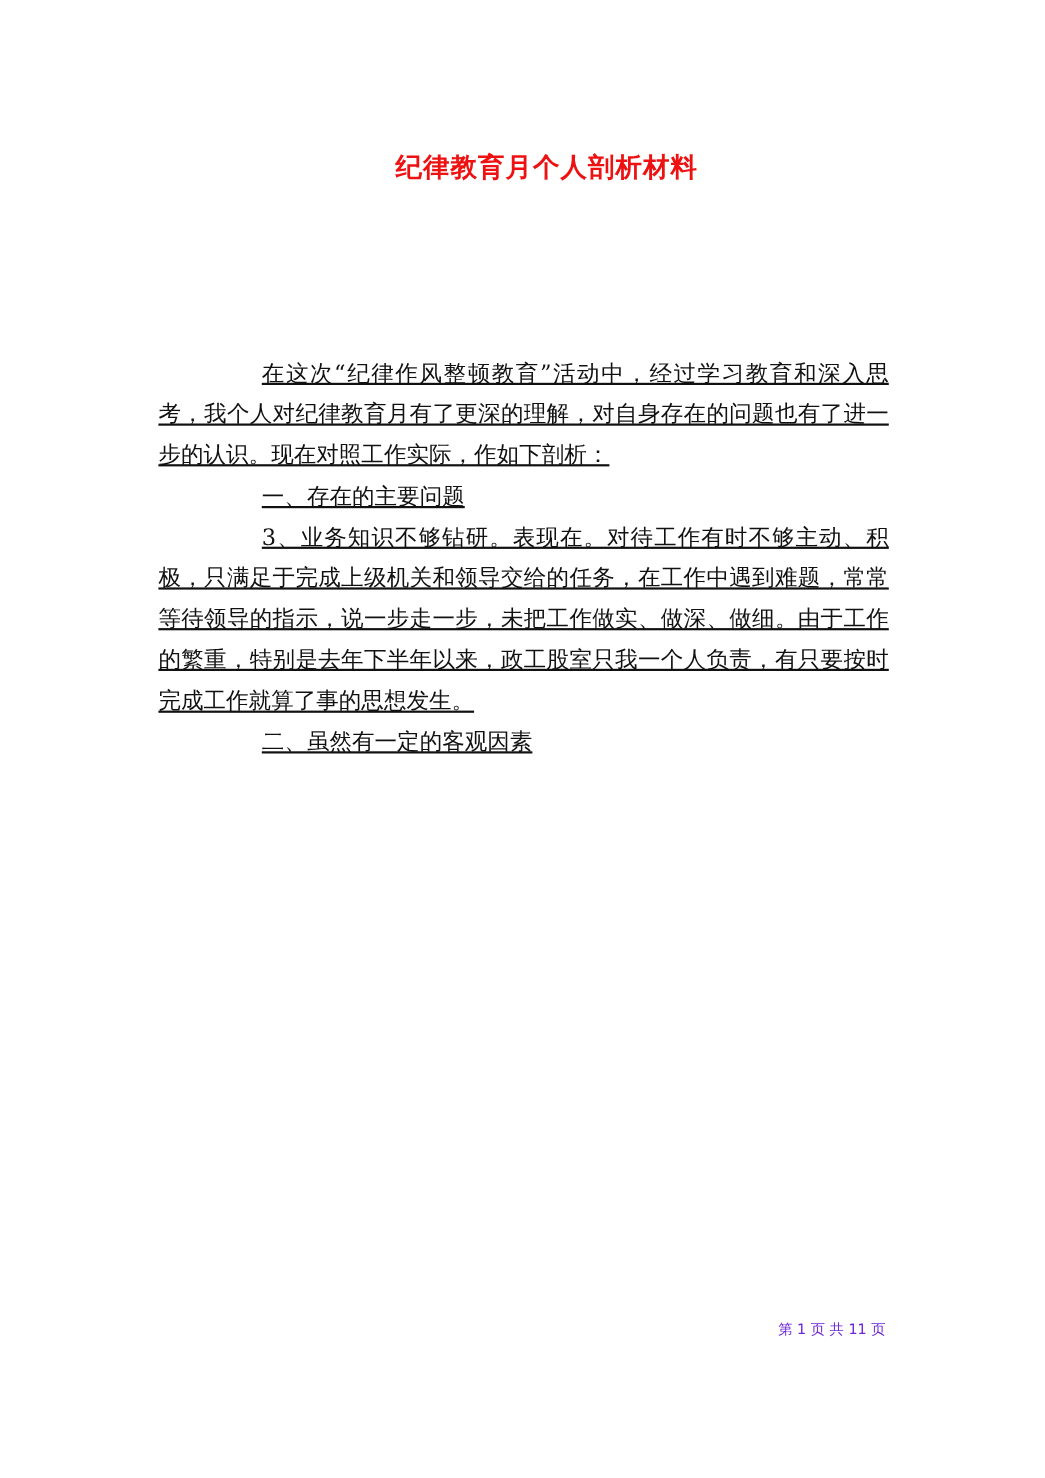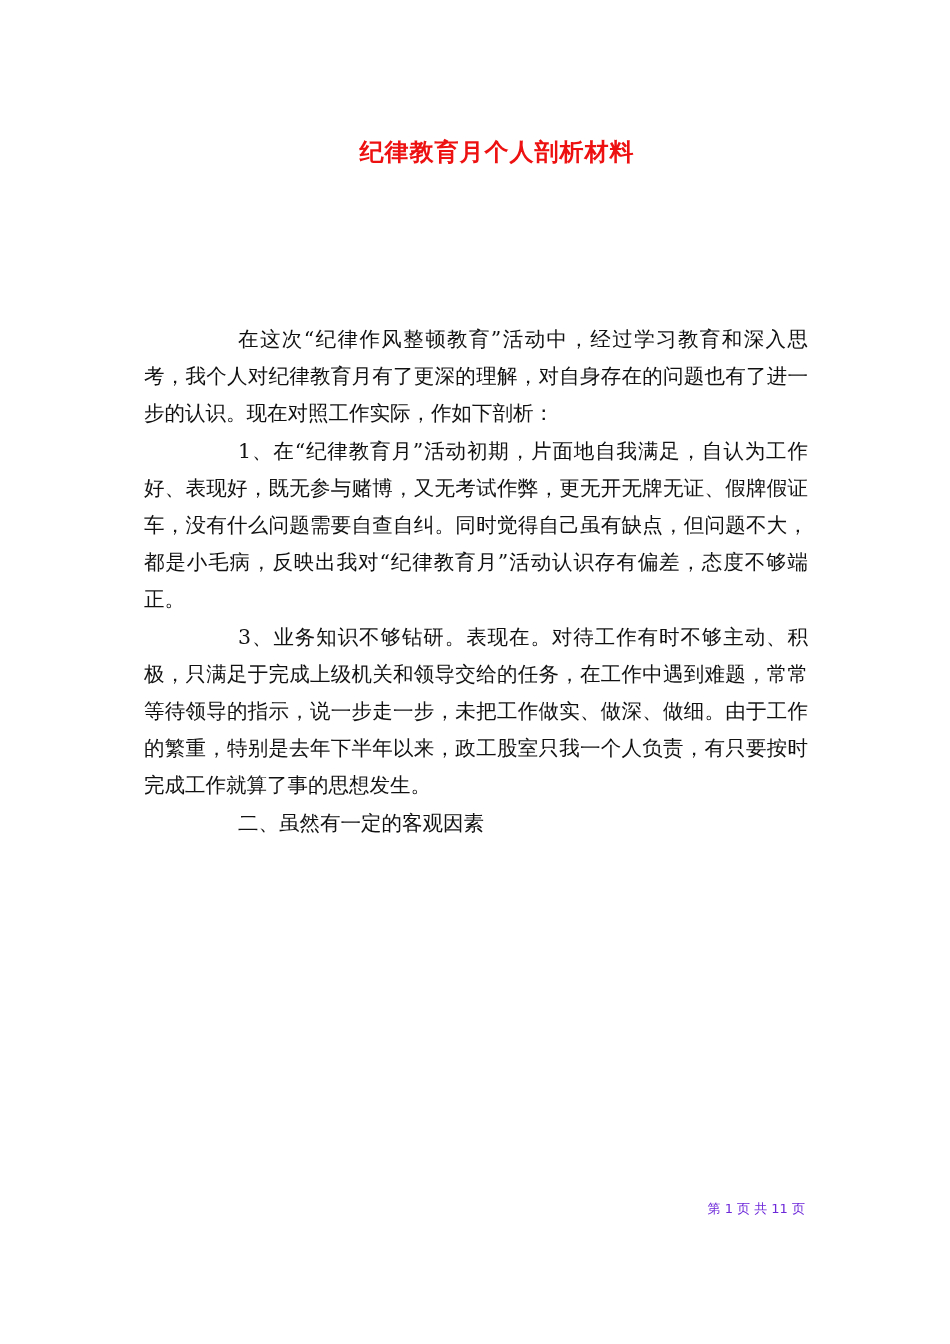--- a/index.html
+++ b/index.html
@@ -41,20 +41,21 @@
       top: 321px;
       left: 144px;
       width: 664px;
       font-size: 20.5px;
       line-height: 37.2px;
       text-align: justify;
     }
     .body-text p {
       margin: 0;
       padding: 0;
+      text-decoration: underline;
     }
     .indent {
       text-indent: 94px;
     }
     .heading {
       text-indent: 94px;
     }
     .footer {
       position: absolute;
       top: 1200px;
@@ -65,19 +66,19 @@
     }
   </style>
 </head>
 <body>
 
 <div class="page">
   <div class="title">纪律教育月个人剖析材料</div>
 
   <div class="body-text">
     <p class="indent">在这次“纪律作风整顿教育”活动中，经过学习教育和深入思考，我个人对纪律教育月有了更深的理解，对自身存在的问题也有了进一步的认识。现在对照工作实际，作如下剖析：</p>
-    <p class="indent">1、在“纪律教育月”活动初期，片面地自我满足，自认为工作好、表现好，既无参与赌博，又无考试作弊，更无开无牌无证、假牌假证车，没有什么问题需要自查自纠。同时觉得自己虽有缺点，但问题不大，都是小毛病，反映出我对“纪律教育月”活动认识存有偏差，态度不够端正。</p>
+    <p class="heading">一、存在的主要问题</p>
     <p class="indent">3、业务知识不够钻研。表现在。对待工作有时不够主动、积极，只满足于完成上级机关和领导交给的任务，在工作中遇到难题，常常等待领导的指示，说一步走一步，未把工作做实、做深、做细。由于工作的繁重，特别是去年下半年以来，政工股室只我一个人负责，有只要按时完成工作就算了事的思想发生。</p>
     <p class="heading">二、虽然有一定的客观因素</p>
   </div>
 
   <div class="footer">第 1 页 共 11 页</div>
 </div>
 
 </body></html>

